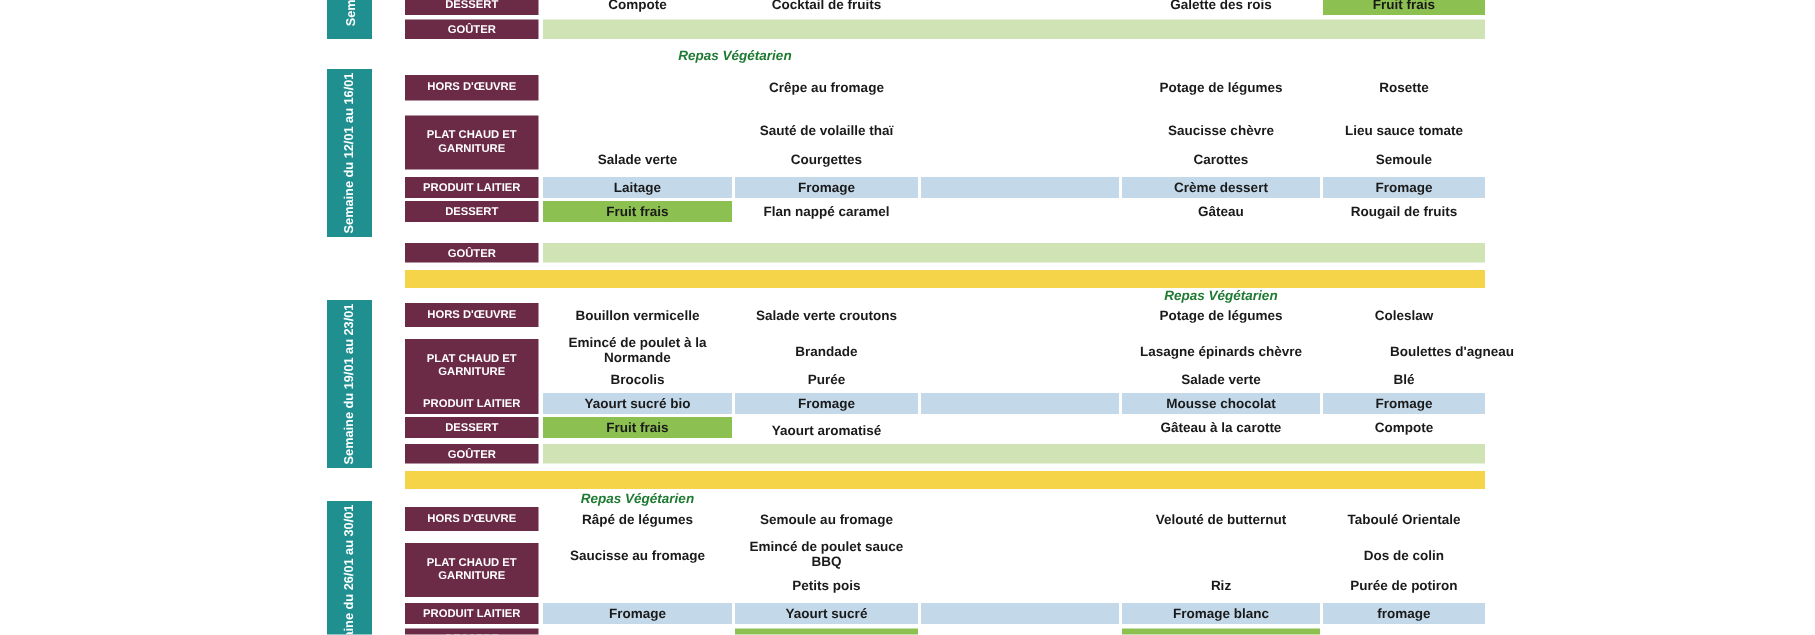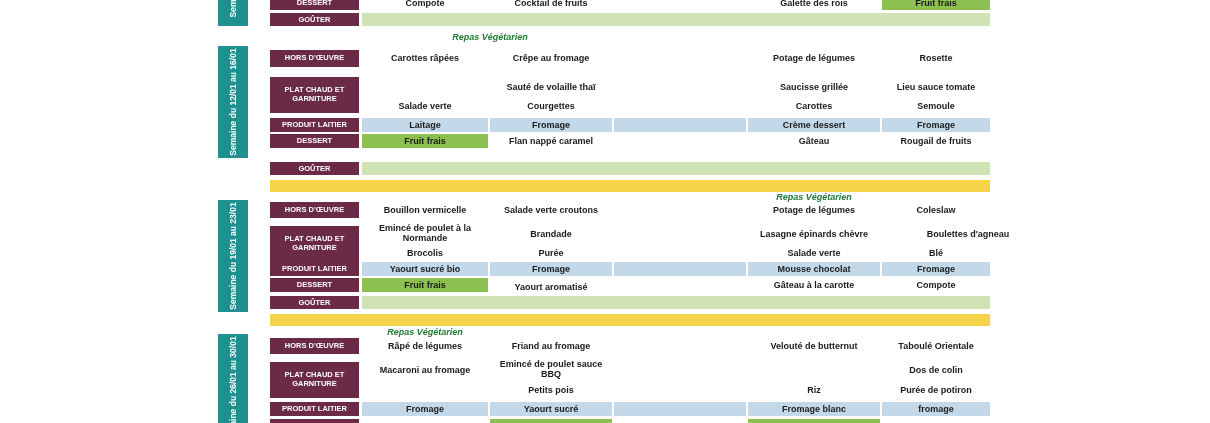--- a/index.html
+++ b/index.html
@@ -95,23 +95,20 @@
     <span>Semaine du 12/01 au 16/01</span>
   </div>
 
   <div class="veg" style="left:362px;top:30px;width:256px;height:14px;justify-content:center;">
     <span>Repas Végétarien</span>
   </div>
 
   <div class="rowlabel" style="top:50px;height:17px;">
     <span>HORS D'ŒUVRE</span>
   </div>
-  <div class="cell" style="left:362px;top:50px;width:126px;height:17px;">
-      <span>Carottes râpées</span>
-    </div>
   <div class="cell" style="left:490px;top:50px;width:122px;height:17px;">
       <span>Crêpe au fromage</span>
     </div>
   <div class="cell" style="left:614px;top:50px;width:132px;height:17px;">
       <span></span>
     </div>
   <div class="cell" style="left:748px;top:50px;width:132px;height:17px;">
       <span>Potage de légumes</span>
     </div>
   <div class="cell" style="left:882px;top:50px;width:108px;height:17px;">
@@ -121,21 +118,21 @@
   <div class="rowlabel" style="top:77px;height:36px;">
     <span>PLAT CHAUD ET GARNITURE</span>
   </div>
   <div class="cell" style="left:490px;top:79px;width:122px;height:16px;">
       <span>Sauté de volaille thaï</span>
     </div>
   <div class="cell" style="left:614px;top:79px;width:132px;height:16px;">
       <span></span>
     </div>
   <div class="cell" style="left:748px;top:79px;width:132px;height:16px;">
-      <span>Saucisse grillée</span>
+      <span>Saucisse chèvre</span>
     </div>
   <div class="cell" style="left:882px;top:79px;width:108px;height:16px;">
       <span>Lieu sauce tomate</span>
     </div>
 
   <div class="cell" style="left:362px;top:98px;width:126px;height:16px;">
       <span>Salade verte</span>
     </div>
   <div class="cell" style="left:490px;top:98px;width:122px;height:16px;">
       <span>Courgettes</span>
@@ -322,37 +319,37 @@
     <span>Repas Végétarien</span>
   </div>
 
   <div class="rowlabel" style="top:338px;height:16px;">
     <span>HORS D'ŒUVRE</span>
   </div>
   <div class="cell" style="left:362px;top:338px;width:126px;height:16px;">
       <span>Râpé de légumes</span>
     </div>
   <div class="cell" style="left:490px;top:338px;width:122px;height:16px;">
-      <span>Friand au fromage</span>
+      <span>Semoule au fromage</span>
     </div>
   <div class="cell" style="left:614px;top:338px;width:132px;height:16px;">
       <span></span>
     </div>
   <div class="cell" style="left:748px;top:338px;width:132px;height:16px;">
       <span>Velouté de butternut</span>
     </div>
   <div class="cell" style="left:882px;top:338px;width:108px;height:16px;">
       <span>Taboulé Orientale</span>
     </div>
 
   <div class="rowlabel" style="top:362px;height:36px;">
     <span>PLAT CHAUD ET GARNITURE</span>
   </div>
   <div class="cell" style="left:362px;top:362px;width:126px;height:16px;">
-      <span>Macaroni au fromage</span>
+      <span>Saucisse au fromage</span>
     </div>
   <div class="cell" style="left:490px;top:356px;width:122px;height:26px;">
       <span>Emincé de poulet sauce BBQ</span>
     </div>
   <div class="cell" style="left:614px;top:362px;width:132px;height:16px;">
       <span></span>
     </div>
   <div class="cell" style="left:882px;top:362px;width:108px;height:16px;">
       <span>Dos de colin</span>
     </div>

